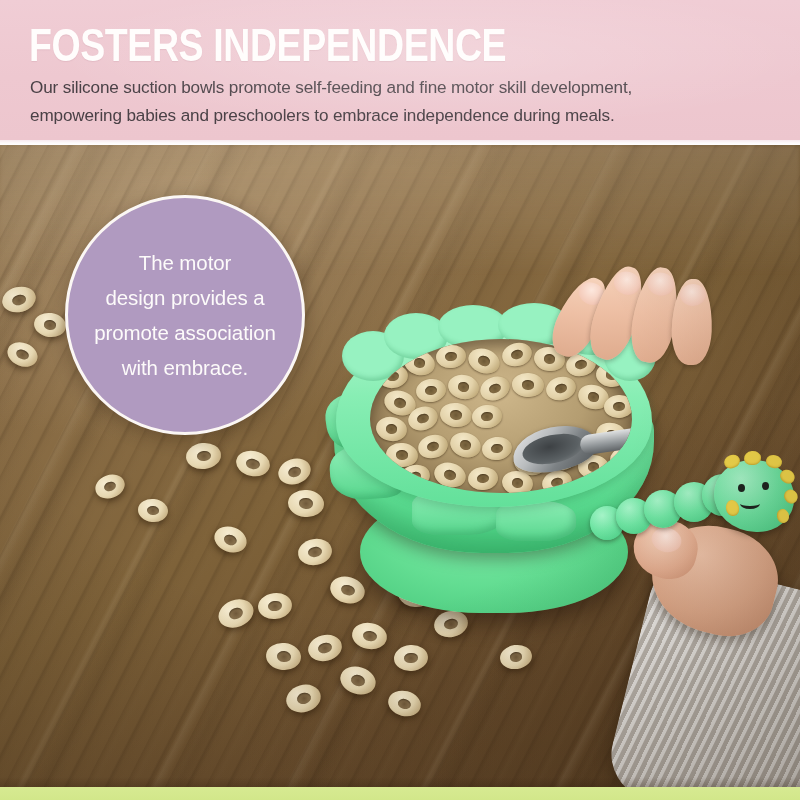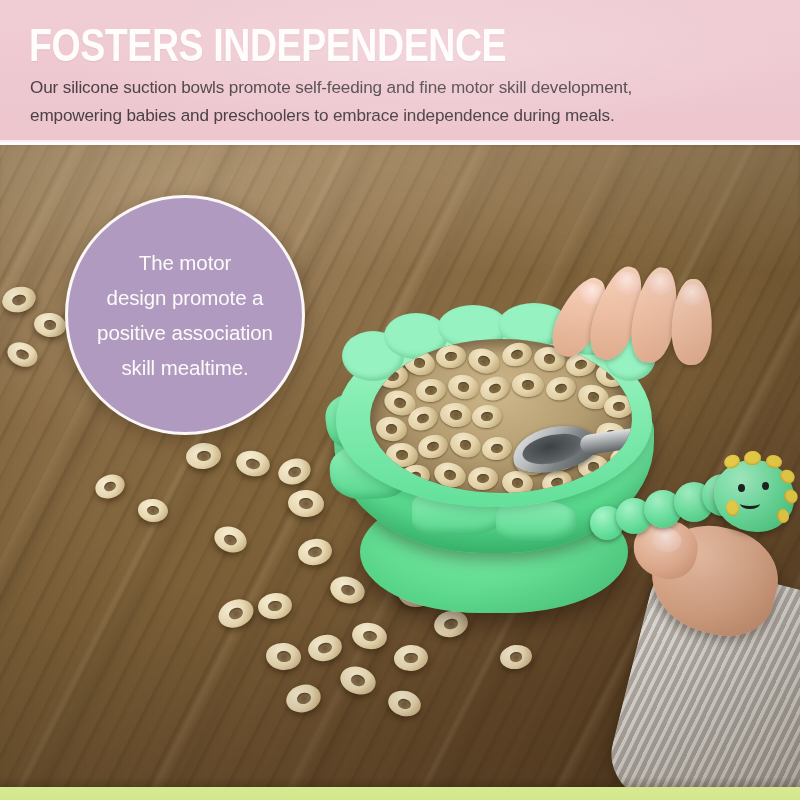--- a/index.html
+++ b/index.html
@@ -441,20 +441,20 @@
       </div>
     </div>
 
     <div class="wood-vig"></div>
     <div class="photo-bottom-fade"></div>
   </div>
 
   <div class="callout">
     <div class="callout-text">
       <div>The motor</div>
-      <div>design promote a</div>
-      <div>positive association</div>
-      <div>skill mealtime.</div>
+      <div>design provides a</div>
+      <div>promote association</div>
+      <div>with embrace.</div>
     </div>
   </div>
 
   <div class="footer-strip"></div>
 </div>
 
 </body></html>

